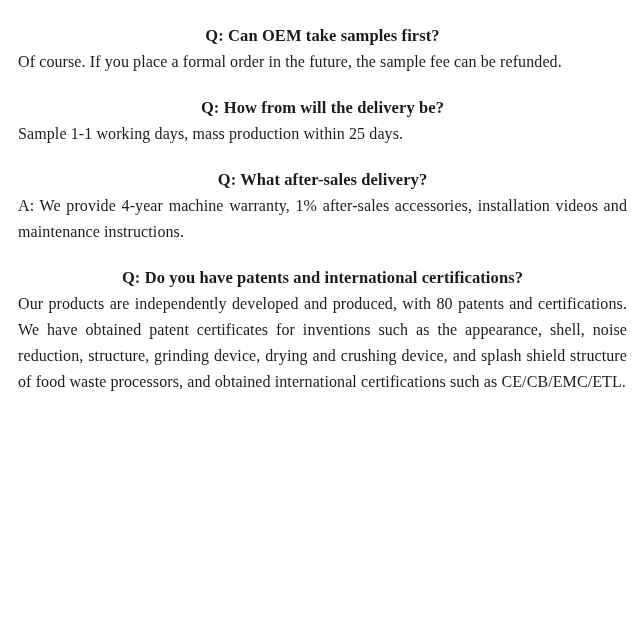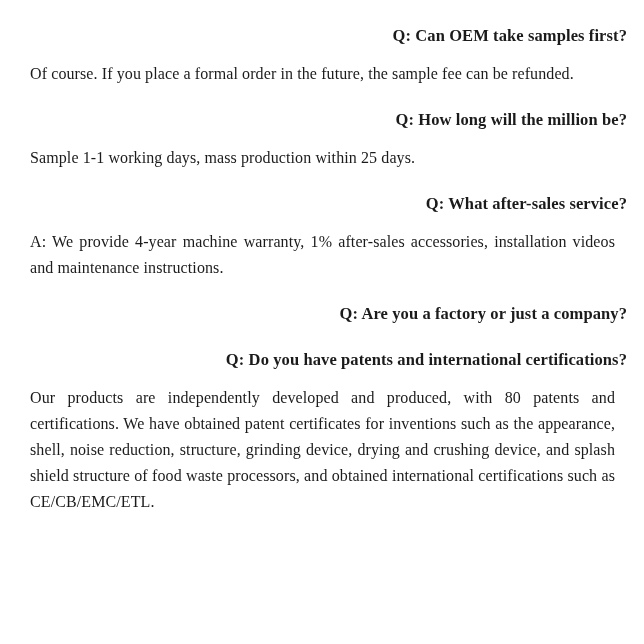--- a/index.html
+++ b/index.html
@@ -18,55 +18,54 @@
     overflow: hidden;
   }
   .qa-block {
     margin: 0 0 20px 0;
   }
   .question {
     margin: 0;
     font-size: 16.5px;
     font-weight: bold;
     line-height: 26px;
-    text-align: right;
+    text-align: center;
     letter-spacing: 0.1px;
   }
   .answer {
-    margin: 12px;
+    margin: 0;
     font-size: 16px;
     font-weight: normal;
     line-height: 26px;
     text-align: justify;
     letter-spacing: 0.1px;
   }
 </style>
 </head>
 <body>
 
 <div class="page">
 
   <section class="qa-block">
     <p class="question">Q: Can OEM take samples first?</p>
     <p class="answer">Of course. If you place a formal order in the future, the sample fee can be refunded.</p>
   </section>
 
 
   <section class="qa-block">
-    <p class="question">Q: How long will the million be?</p>
+    <p class="question">Q: How from will the delivery be?</p>
     <p class="answer">Sample 1-1 working days, mass production within 25 days.</p>
   </section>
 
   <section class="qa-block">
-    <p class="question">Q: What after-sales service?</p>
+    <p class="question">Q: What after-sales delivery?</p>
     <p class="answer">A: We provide 4-year machine warranty, 1% after-sales accessories, installation videos and maintenance instructions.</p>
   </section>
 
   <section class="qa-block">
-    <p class="question">Q: Are you a factory or just a company?</p>
   </section>
 
   <section class="qa-block">
     <p class="question">Q: Do you have patents and international certifications?</p>
     <p class="answer">Our products are independently developed and produced, with 80 patents and certifications. We have obtained patent certificates for inventions such as the appearance, shell, noise reduction, structure, grinding device, drying and crushing device, and splash shield structure of food waste processors, and obtained international certifications such as CE/CB/EMC/ETL.</p>
   </section>
 
 </div>
 
 </body></html>

